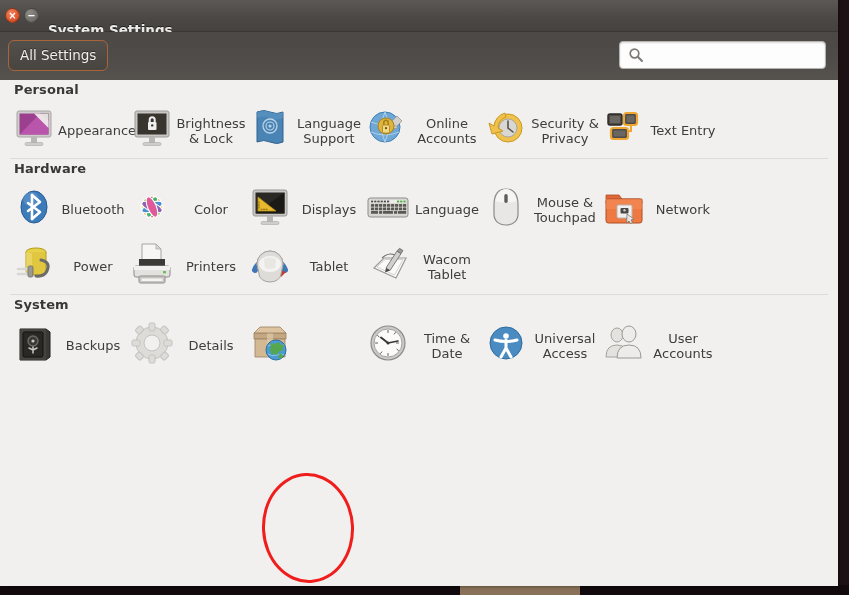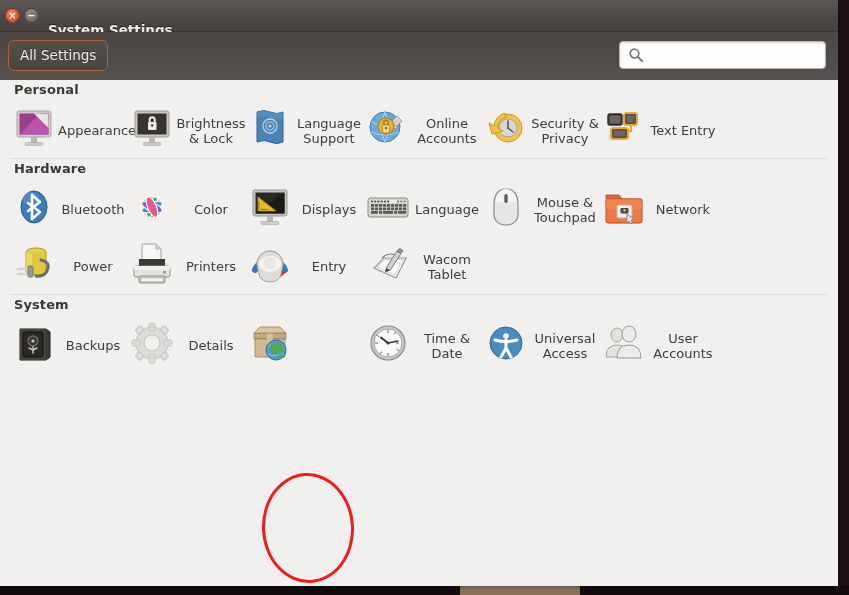--- a/index.html
+++ b/index.html
@@ -427,21 +427,21 @@
           <span class="ico">
             <svg class="ico" viewBox="0 0 48 48">
               <path d="M9 30 A16 16 0 0 1 39 30" fill="none" stroke="#3f77b5" stroke-width="6" stroke-linecap="round"></path>
               <path d="M33 30 l7 2 l-5 5 Z" fill="#c8392f"></path>
               <ellipse cx="24" cy="24" rx="13" ry="13" fill="#e7e5e2" stroke="#a5a3a0"></ellipse>
               <path d="M11 24 a13 13 0 0 1 26 0 l-2 10 a11 8 0 0 1 -22 0 Z" fill="#dedcd9" stroke="#a5a3a0"></path>
               <ellipse cx="24" cy="24" rx="11" ry="8" fill="#f4f3f1"></ellipse>
               <path d="M18 19 q6 -3 12 0 l-1 9 q-5 2 -10 0 Z" fill="#e6e4e1" opacity=".8"></path>
             </svg>
           </span>
-          <span class="lab">Entry</span>
+          <span class="lab">Tablet</span>
         </div>
 
         <div class="cell">
           <span class="ico">
             <svg class="ico" viewBox="0 0 48 48">
               <path d="M10 28 L20 18 h22 L32 38 Z" fill="#fbfaf9" stroke="#9b9996" stroke-width="1.2"></path>
               <path d="M13 27 L21 19.5 h18 L30.5 35 Z" fill="none" stroke="#c9c7c4" stroke-width=".8"></path>
               <path d="M18 18 q6 -6 13 -3" fill="none" stroke="#6d6b68" stroke-width="1.1"></path>
               <path d="M22 28 L33 11 l4 2.6 L26 30.5 Z" fill="#d2d0cd" stroke="#7d7b78" stroke-width="1"></path>
               <path d="M33 11 l4 2.6 l2 -3 l-3.5 -2.3 Z" fill="#9b9996" stroke="#6d6b68" stroke-width=".8"></path>

